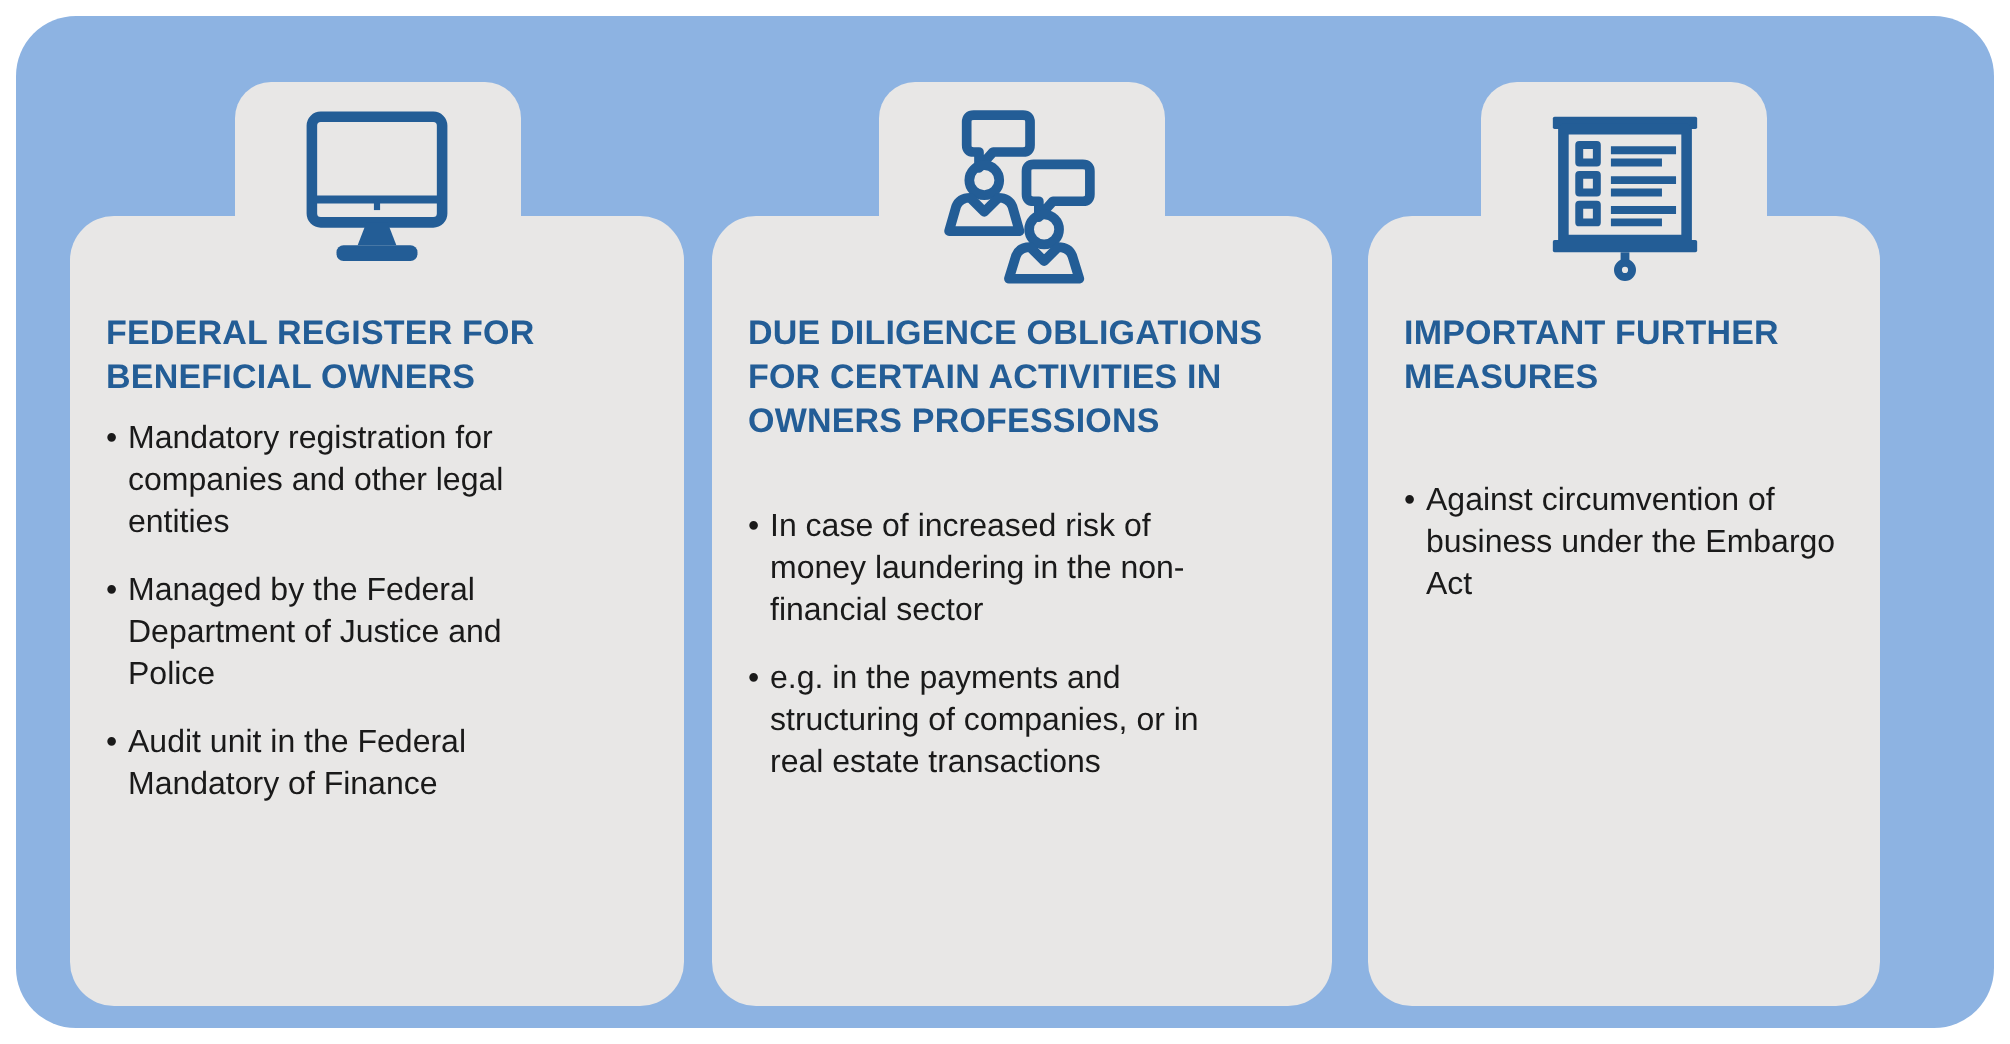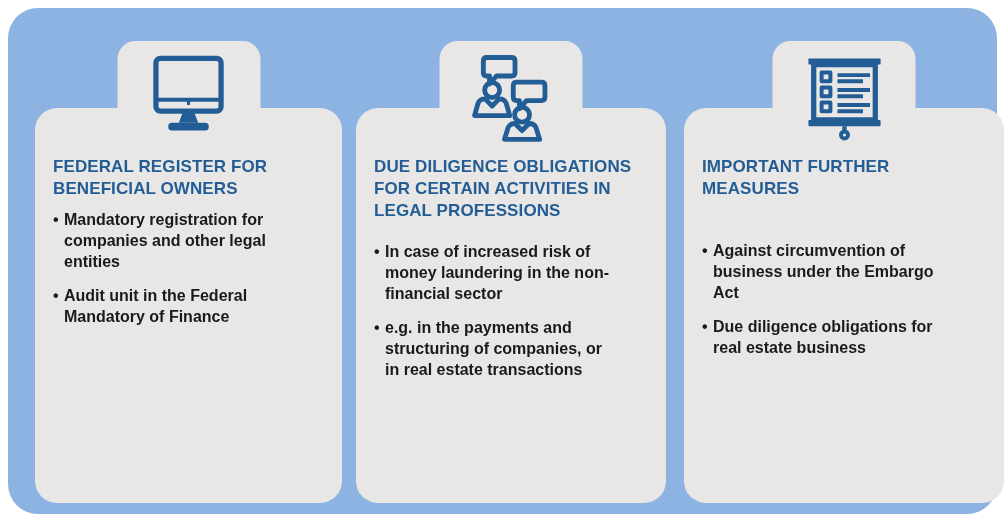--- a/index.html
+++ b/index.html
@@ -20,21 +20,21 @@
   }
   .card {
     position: absolute;
     top: 100px;
     height: 395px;
     background: var(--card-gray, #E8E7E6);
     border-radius: 22px;
   }
   .card--1 { left: 27px;  width: 307px; }
   .card--2 { left: 348px; width: 310px; }
-  .card--3 { left: 676px; width: 320px; }
+  .card--3 { left: 676px; width: 256px; }
   .icon-tab {
     position: absolute;
     top: -67px;
     left: 50%;
     transform: translateX(-50%);
     width: 143px;
     height: 80px;
     background: var(--card-gray, #E8E7E6);
     border-radius: 18px 18px 0 0;
     overflow: visible;
@@ -64,29 +64,28 @@
     padding: 0;
     max-width: 240px;
     color: var(--text-black, #1A1A1A);
     font-size: 16px;
     line-height: 21px;
   }
   .bullets li {
     position: relative;
     padding-left: 11px;
     margin-bottom: 13px;
-    font-weight: bold;
   }
   .bullets li::before {
     content: "\2022";
     position: absolute;
     left: 0;
     top: 0;
   }
-  .card--2 .bullets { margin-top: 19px; }
+  .card--2 .bullets { margin-top: 31px; }
   .card--3 .bullets { margin-top: 40px; }
 </style>
 </head>
 <body>
 
 <div class="page">
   <div class="panel">
 
     <section class="card card--1">
       <div class="icon-tab">
@@ -95,20 +94,21 @@
           <line x1="14" y1="52" x2="86" y2="52" stroke-width="4.5"></line>
           <line x1="50" y1="52" x2="50" y2="58" stroke-width="3.5"></line>
           <path d="M44 65 L56 65 L61 78 L39 78 Z" fill="currentColor" stroke="none"></path>
           <rect x="27" y="78" width="46" height="9" rx="4" fill="currentColor" stroke="none"></rect>
         </svg>
       </div>
       <div class="card-content">
         <h2 class="card-title">FEDERAL REGISTER FOR BENEFICIAL OWNERS</h2>
         <ul class="bullets">
           <li>Mandatory registration for companies and other legal entities</li>
+          <li>Managed by the Federal Department of Justice and Police</li>
           <li>Audit unit in the Federal Mandatory of Finance</li>
         </ul>
       </div>
     </section>
 
     <section class="card card--2">
       <div class="icon-tab">
         <svg viewBox="0 0 100 100" fill="none" stroke="currentColor" stroke-linejoin="round" aria-hidden="true">
           <g id="person-a">
             <path d="M22 4 h28 q4 0 4 4 v13 q0 4 -4 4 h-17 l-8 9 v-9 h-3 q-4 0 -4 -4 v-13 q0 -4 4 -4 z" stroke-width="5.5"></path>
@@ -116,21 +116,21 @@
             <path d="M8 70 L12 56 Q14 51 20 51 L28 59 L36 51 Q42 51 44 56 L48 70 Z" stroke-width="5.5"></path>
           </g>
           <g id="person-b">
             <path d="M56 32 h28 q4 0 4 4 v13 q0 4 -4 4 h-17 l-8 9 v-9 h-3 q-4 0 -4 -4 v-13 q0 -4 4 -4 z" stroke-width="5.5"></path>
             <circle cx="62" cy="69" r="8.5" stroke-width="5.5"></circle>
             <path d="M42 97 L46 84 Q48 79 54 79 L62 87 L70 79 Q76 79 78 84 L82 97 Z" stroke-width="5.5"></path>
           </g>
         </svg>
       </div>
       <div class="card-content">
-        <h2 class="card-title">DUE DILIGENCE OBLIGATIONS FOR CERTAIN ACTIVITIES IN LEGAL PROFESSIONS</h2>
+        <h2 class="card-title">DUE DILIGENCE OBLIGATIONS FOR CERTAIN ACTIVITIES IN OWNERS PROFESSIONS</h2>
         <ul class="bullets">
           <li>In case of increased risk of money laundering in the non-financial sector</li>
           <li>e.g. in the payments and structuring of companies, or in real estate transactions</li>
         </ul>
       </div>
     </section>
 
     <section class="card card--3">
       <div class="icon-tab">
         <svg viewBox="0 0 100 100" fill="none" stroke="currentColor" stroke-linejoin="round" aria-hidden="true">
@@ -147,19 +147,18 @@
           <line x1="42" y1="65" x2="71" y2="65" stroke-width="4.5"></line>
           <rect x="9" y="75" width="82" height="7" rx="1" fill="currentColor" stroke="none"></rect>
           <line x1="50" y1="82" x2="50" y2="89" stroke-width="5"></line>
           <circle cx="50" cy="92" r="4" stroke-width="4.5"></circle>
         </svg>
       </div>
       <div class="card-content">
         <h2 class="card-title">IMPORTANT FURTHER MEASURES</h2>
         <ul class="bullets">
           <li>Against circumvention of business under the Embargo Act</li>
-          <li>Due diligence obligations for real estate business</li>
         </ul>
       </div>
     </section>
 
   </div>
 </div>
 
 </body></html>

